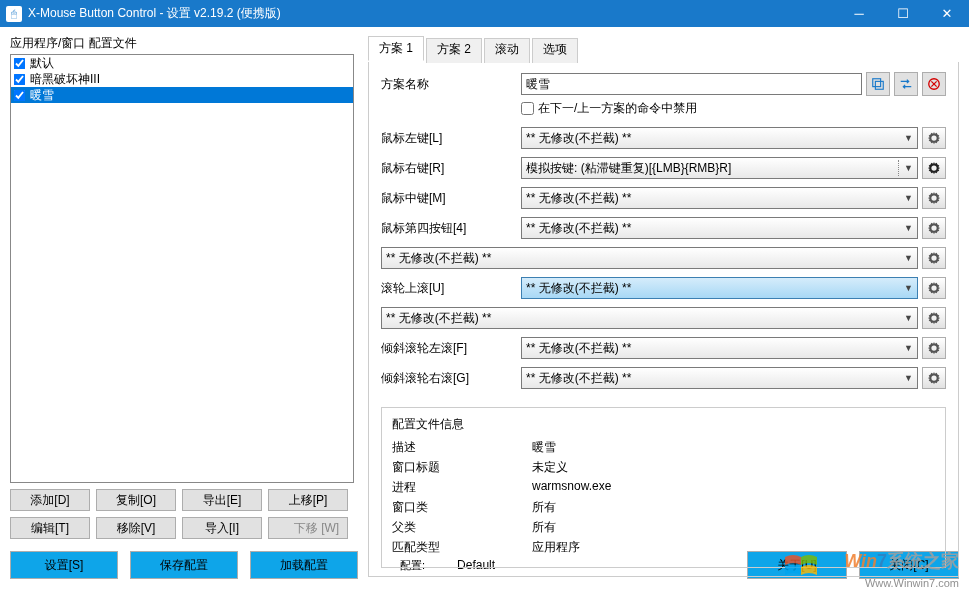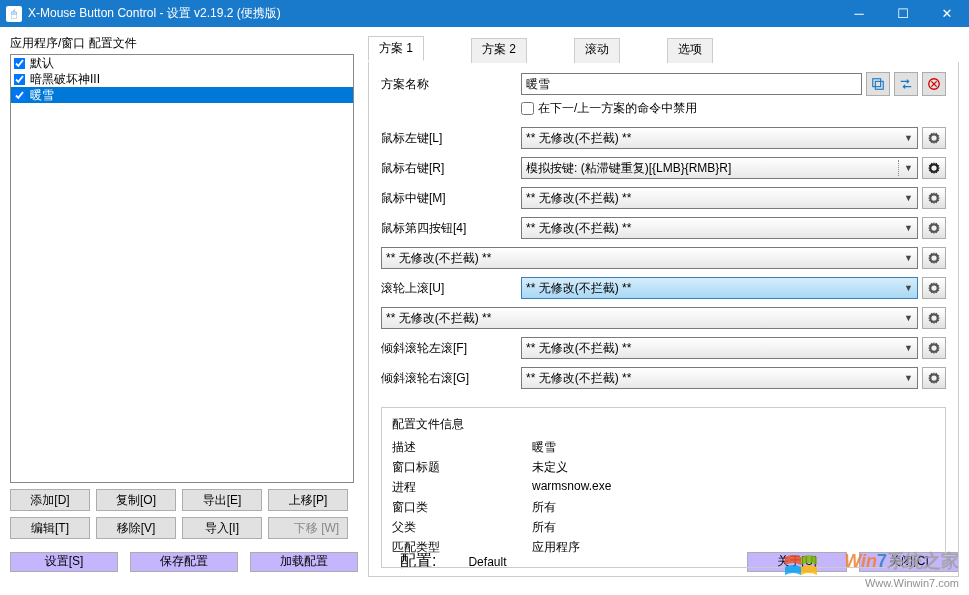--- a/index.html
+++ b/index.html
@@ -18,21 +18,21 @@
 .profile-list { border: 1px solid #888; flex: 1; overflow: auto; background: #fff; font-size: 12px; }
 .profile-item { display: flex; align-items: center; height: 16px; padding: 0 2px; }
 .profile-item input[type=checkbox] { margin-right: 4px; transform: scale(0.9); }
 .profile-item.selected { background: #0078d7; color: #fff; }
 .profile-buttons { display: flex; flex-wrap: wrap; gap: 6px; margin-top: 6px; }
 .profile-buttons button { width: 80px; height: 22px; font-size: 12px; border: 1px solid #adadad; background: #e1e1e1; cursor: pointer; }
 .profile-buttons button:disabled { color: #888; padding-left: 17px; }
 
 .right-panel { flex: 1; margin-left: 14px; display: flex; flex-direction: column; }
 
-.tab-strip { display: flex; border-bottom: 1px solid #fff; position: relative; top: 1px; z-index: 2; gap: 45px; }
+.tab-strip { display: flex; border-bottom: 1px solid #fff; position: relative; top: 1px; z-index: 2; }
 .tab { border: 1px solid #ccc; border-bottom: none; padding: 3px 10px; font-size: 12px; background: #fff; margin-right: 2px; cursor: pointer; position: relative; }
 .tab.active { background: #fff; border-bottom: 1px solid #fff; z-index: 3; }
 .tab:not(.active) { background: #f0f0f0; top: 2px; padding-top: 2px; padding-bottom: 2px; }
 
 .tab-body { border: 1px solid #ccc; flex: 1; padding: 10px 12px 8px 12px; font-size: 12px; position: relative; }
 
 .row { display: flex; align-items: center; margin-bottom: 8px; }
 .row-label { width: 140px; }
 .name-input { flex: 1; border: 1px solid #7a7a7a; padding: 2px 4px; font-size: 12px; height: 22px; }
 .small-btn { width: 24px; height: 24px; border: 1px solid #adadad; background: #e1e1e1; margin-left: 4px; display: flex; align-items: center; justify-content: center; cursor: pointer; }
@@ -53,23 +53,23 @@
 .gear-btn { width: 24px; height: 22px; border: 1px solid #adadad; background: linear-gradient(#fff,#e1e1e1); margin-left: 4px; display: flex; align-items: center; justify-content: center; cursor: pointer; }
 .gear-btn.dark svg { fill: #222; }
 .gear-btn svg { width: 14px; height: 14px; fill: #555; }
 
 .info-box { border: 1px solid #ccc; margin-top: 18px; padding: 8px 10px; }
 .info-row { display: flex; margin-bottom: 3px; }
 .info-label { width: 140px; }
 .info-title { margin-bottom: 6px; }
 
 .bottom-bar { display: flex; align-items: center; padding: 6px 10px 8px 10px; gap: 12px; }
-.bottom-bar button { height: 20px; border: 1px solid #adadad; background: #c4b5fd; font-size: 12px; cursor: pointer; }
+.bottom-bar button { height: 28px; border: 1px solid #adadad; background: #0ea5e9; font-size: 12px; cursor: pointer; }
 .bottom-bar .btn-wide { width: 108px; }
-.bottom-bar .config-label { font-size: 16px; margin-left: 30px; }
+.bottom-bar .config-label { font-size: 11px; margin-left: 30px; }
 .bottom-bar .config-name { font-size: 12px; margin-left: 20px; flex: 1; }
 .bottom-bar .about-btn { width: 100px; }
 
 .watermark1 { position: absolute; right: 10px; bottom: 22px; font-size: 18px; font-weight: bold; color: #a0a0a0; pointer-events: none; opacity: 0.85; }
 .watermark1 .w { color: #f08030; font-style: italic; }
 .watermark1 .seven { color: #3080c0; }
 .watermark2 { position: absolute; right: 10px; bottom: 6px; font-size: 11px; color: #909090; pointer-events: none; }
 .win-flag { position: absolute; right: 150px; bottom: 12px; pointer-events: none; opacity: 0.8; }
 </style>
 </head>

